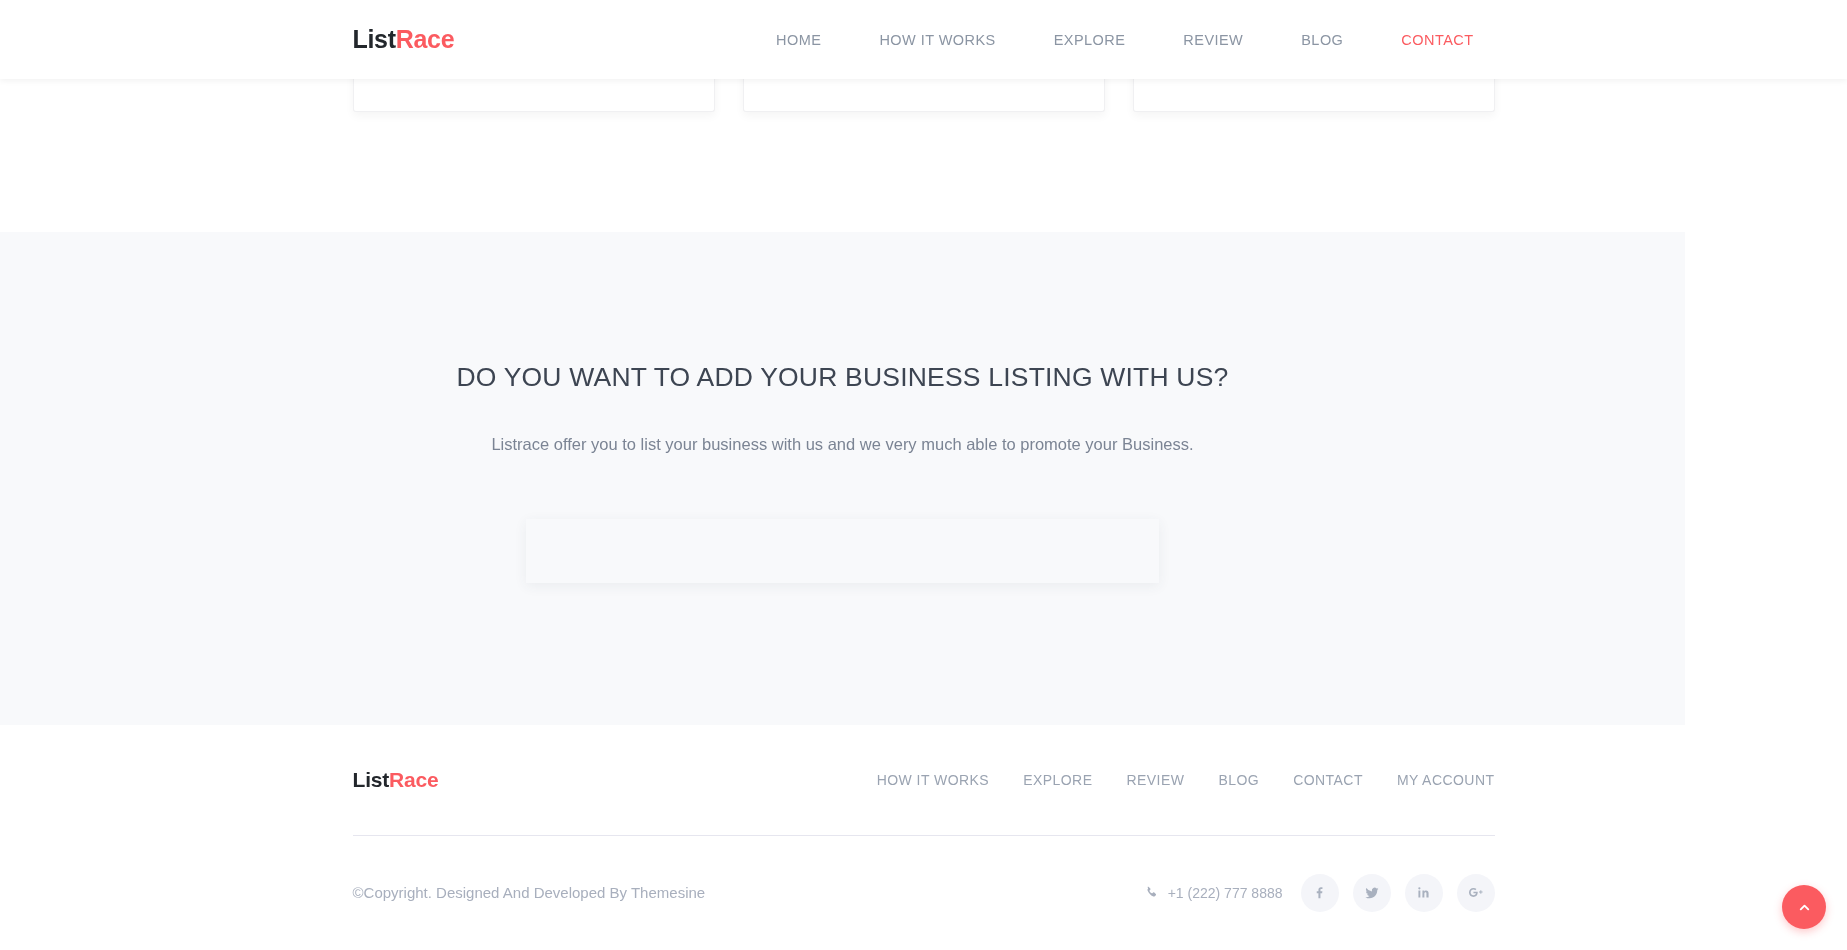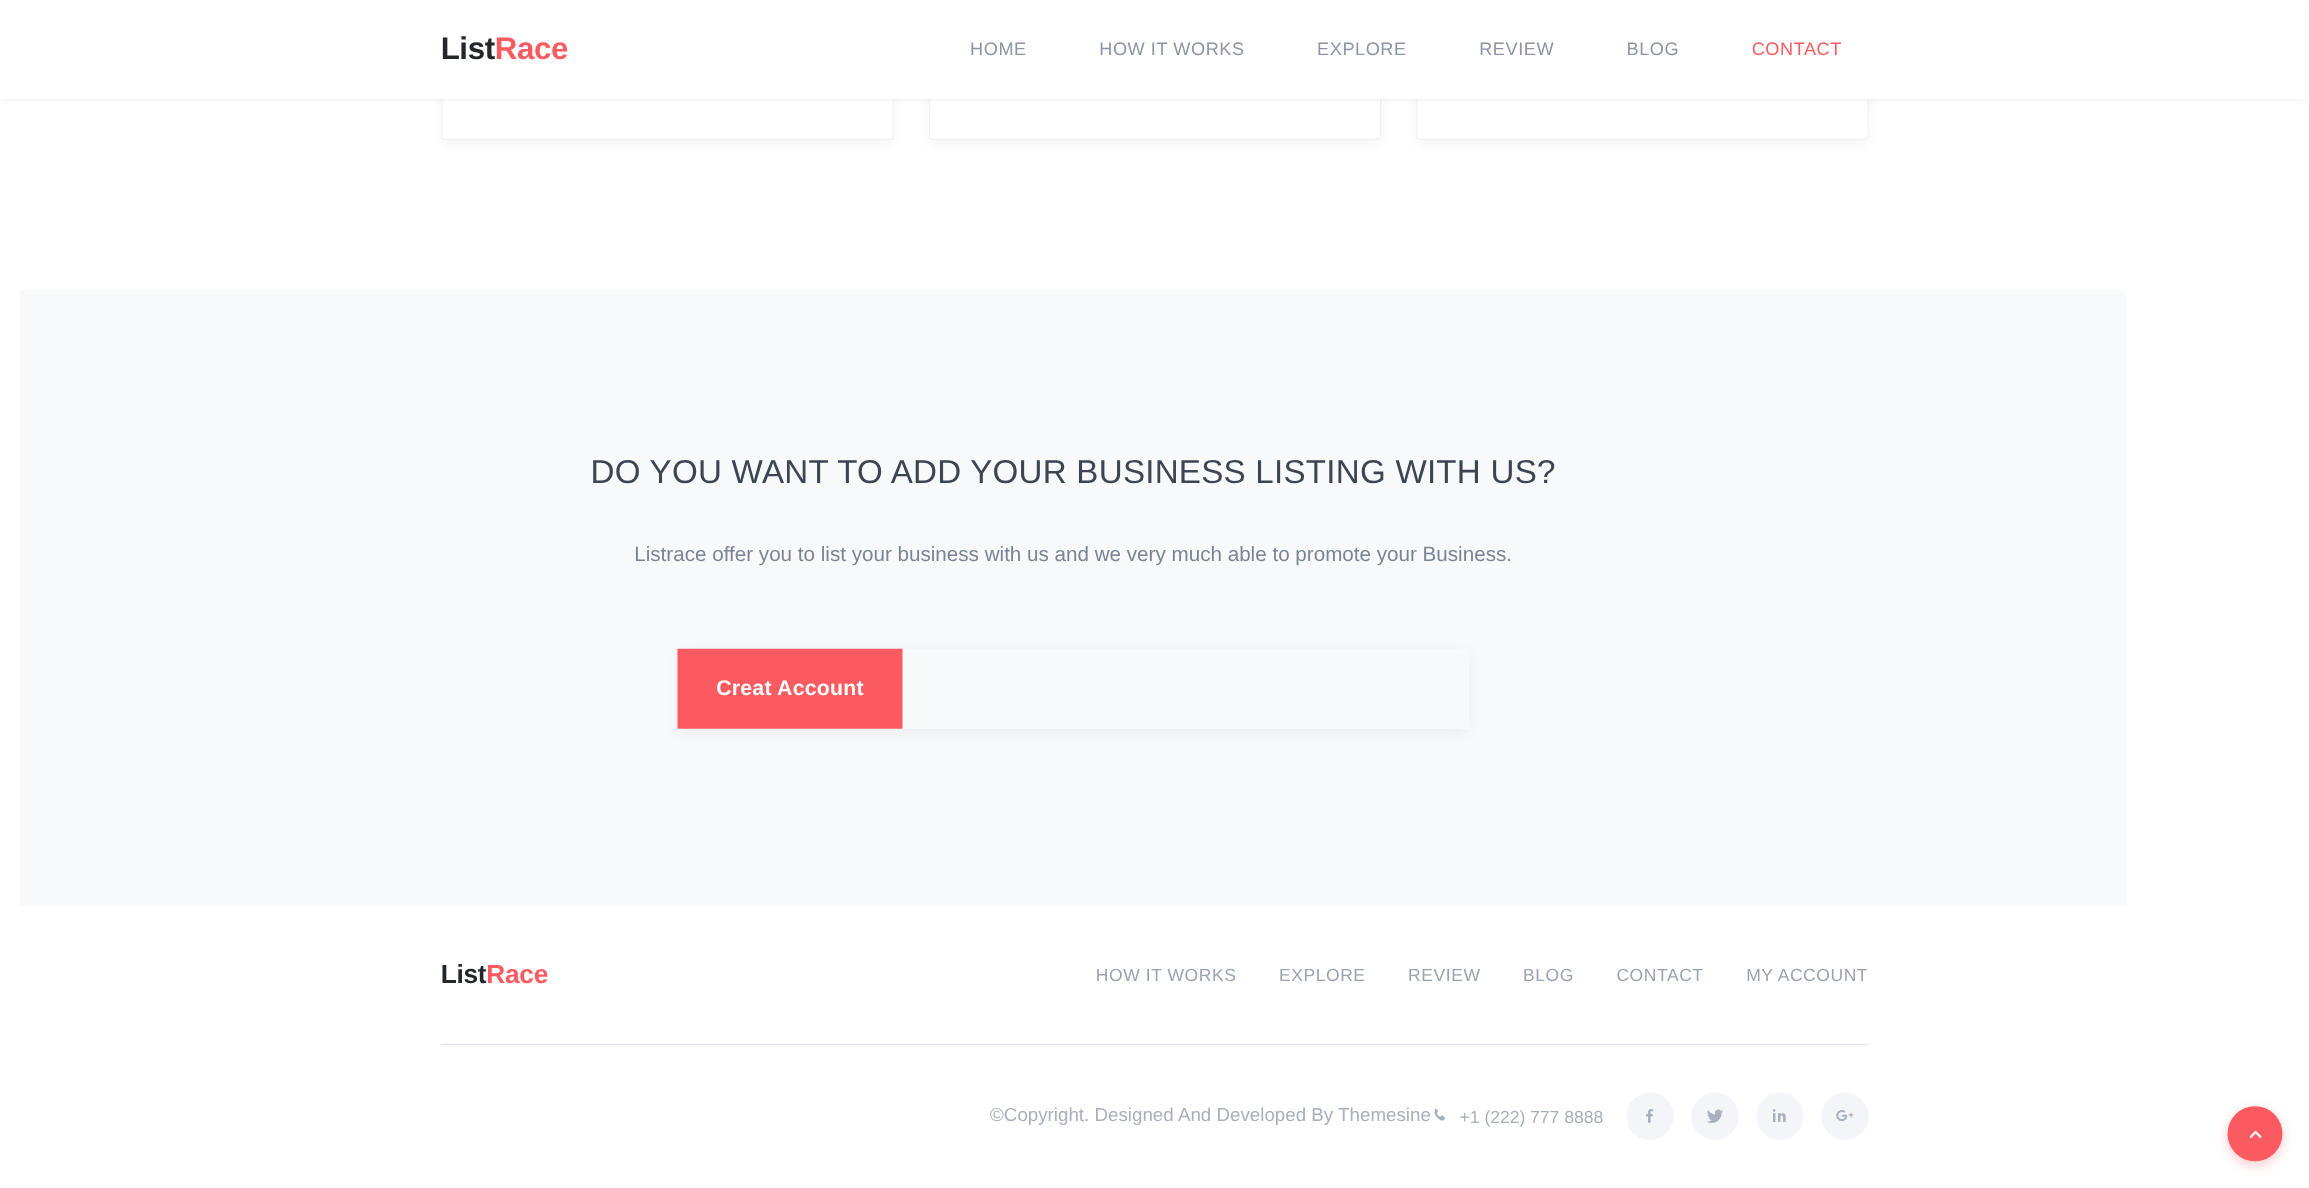--- a/index.html
+++ b/index.html
@@ -51,21 +51,21 @@
   .main-nav { display:flex; align-items:center; gap:16px; }
   .main-nav a {
     font-size:14.5px; letter-spacing:0.45px;
     color:#8b95a3; text-decoration:none;
     padding:0 21px; white-space:nowrap;
   }
   .main-nav a.active { color:#fb5b60; }
 
   
   .cta-section {
-    position:absolute; top:232px; left:16px;
+    position:absolute; top:232px; left:0;
     width:1685px; height:493px;
     background:#f8f9fb;
   }
   .cta-inner {
     width:1142px; margin:0 auto;
     padding-top:128px;
     text-align:center;
   }
   .cta-title {
     font-size:26.5px; font-weight:normal;
@@ -129,21 +129,21 @@
     padding:0 17px; white-space:nowrap;
   }
   .footer-nav a:last-child { padding-right:0; }
 
   .footer-divider {
     width:1142px; height:1px;
     background:#e6e6ef;
   }
 
   .footer-bottom {
-    display:flex; align-items:center; justify-content:flex-end;
+    display:flex; align-items:center; justify-content:space-between;
     height:113px;
   }
   .copyright {
     font-size:15px; color:#a8afbd; white-space:nowrap;
   }
   .footer-right {
     display:flex; align-items:center; gap:0;
   }
   .phone {
     display:flex; align-items:center; gap:10px;
@@ -199,21 +199,20 @@
       <a href="#" class="active">CONTACT</a>
     </nav>
   </div>
 </header>
 
 <section class="cta-section">
   <div class="cta-inner">
     <h2 class="cta-title">DO YOU WANT TO ADD YOUR BUSINESS LISTING WITH US?</h2>
     <p class="cta-sub">Listrace offer you to list your business with us and we very much able to promote your Business.</p>
     <form class="cta-form">
-      <button type="submit">Creat Account</button>
     </form>
   </div>
 </section>
 
 <footer class="site-footer">
   <div class="footer-inner">
 
     <div class="footer-top">
       <a class="footer-brand" href="#">
         <span>List</span><span class="accent">Race</span>

